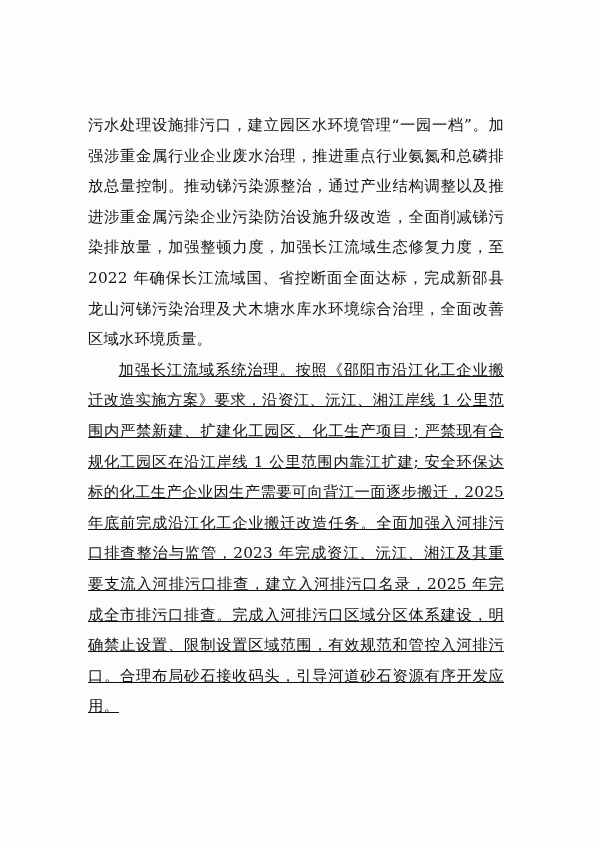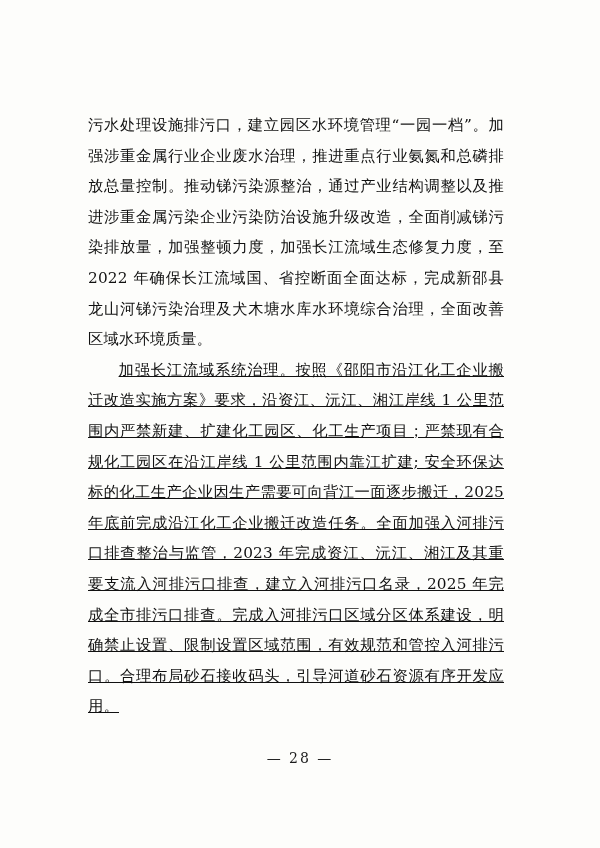--- a/index.html
+++ b/index.html
@@ -58,17 +58,14 @@
 </head>
 <body>
 
 <div class="page">
 
   <div class="content">
     <p class="para">污水处理设施排污口，建立园区水环境管理“一园一档”。加强涉重金属行业企业废水治理，推进重点行业氨氮和总磷排放总量控制。推动锑污染源整治，通过产业结构调整以及推进涉重金属污染企业污染防治设施升级改造，全面削减锑污染排放量，加强整顿力度，加强长江流域生态修复力度，至 2022 年确保长江流域国、省控断面全面达标，完成新邵县龙山河锑污染治理及犬木塘水库水环境综合治理，全面改善区域水环境质量。</p>
     <p class="para indent">加强长江流域系统治理。按照《邵阳市沿江化工企业搬迁改造实施方案》要求，沿资江、沅江、湘江岸线 1 公里范围内严禁新建、扩建化工园区、化工生产项目；严禁现有合规化工园区在沿江岸线 1 公里范围内靠江扩建; 安全环保达标的化工生产企业因生产需要可向背江一面逐步搬迁，2025 年底前完成沿江化工企业搬迁改造任务。全面加强入河排污口排查整治与监管，2023 年完成资江、沅江、湘江及其重要支流入河排污口排查，建立入河排污口名录，2025 年完成全市排污口排查。完成入河排污口区域分区体系建设，明确禁止设置、限制设置区域范围，有效规范和管控入河排污口。合理布局砂石接收码头，引导河道砂石资源有序开发应用。</p>
   </div>
 
-  <div class="footer">
-    <span class="page-number">— 28 —</span>
-  </div>
 
 </div>
 
 </body></html>

